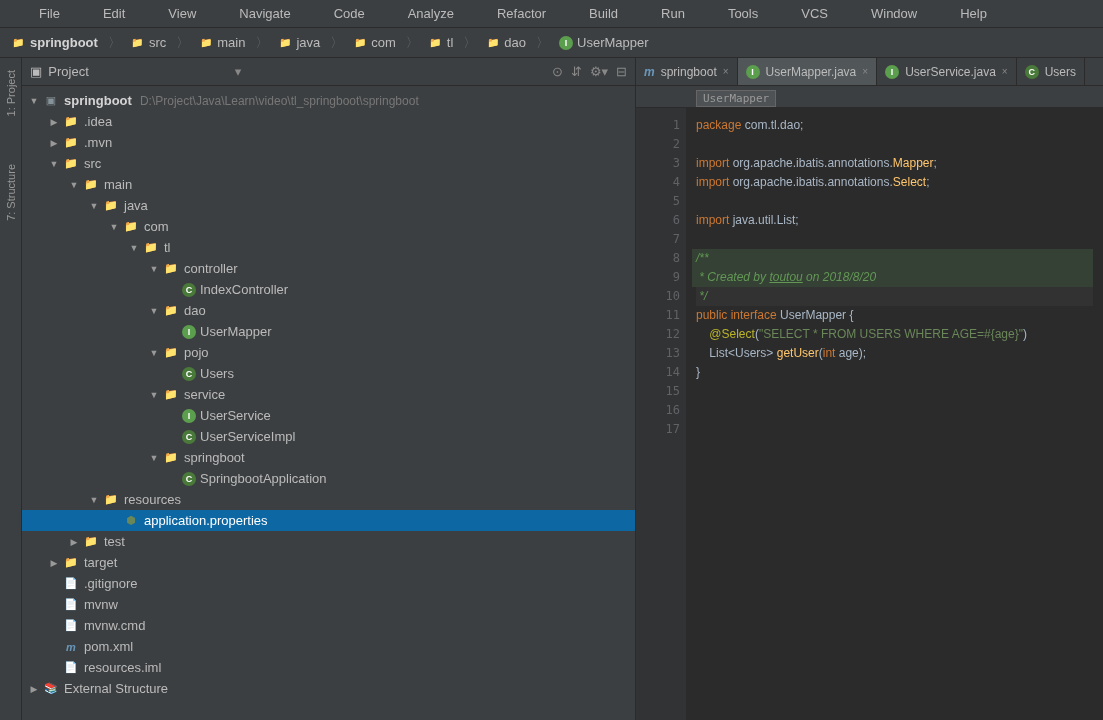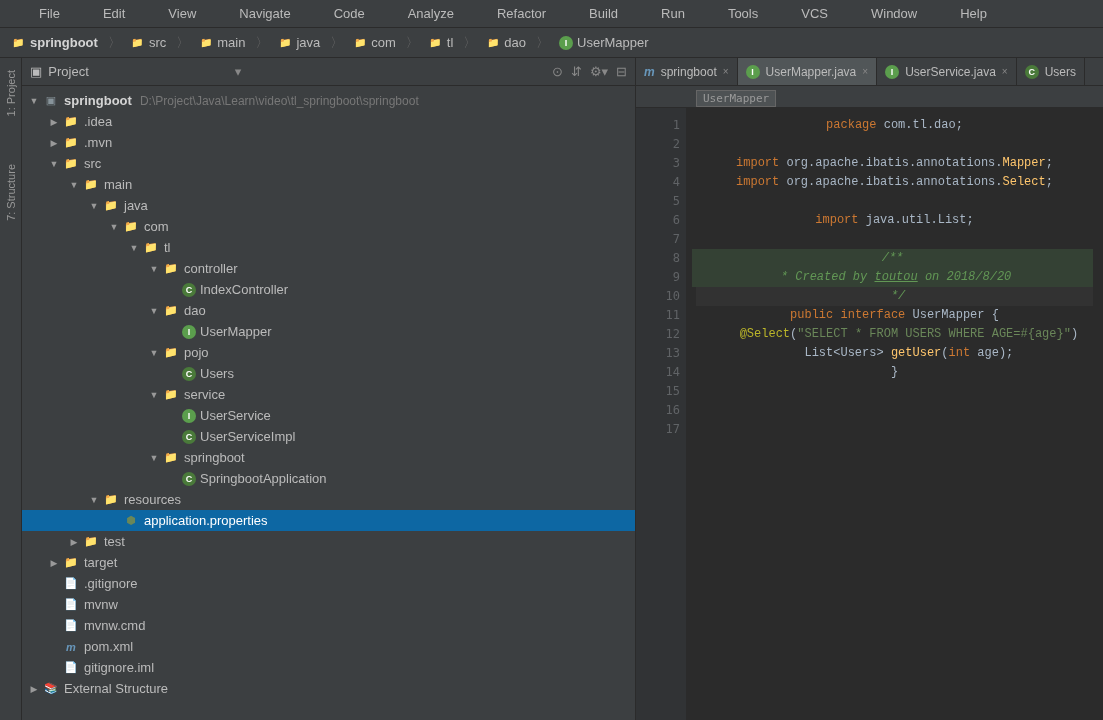--- a/index.html
+++ b/index.html
@@ -163,25 +163,24 @@
       color: #606366;
       text-align: right;
       padding: 8px 6px 8px 0;
       font-family: Consolas, monospace;
       font-size: 12px;
       line-height: 19px;
     }
     .code-content {
       flex: 1;
       padding: 8px 10px;
-      font-family: Liberation Mono, monospace;
+      font-family: Liberation Sans, sans-serif;
       font-size: 12px;
       line-height: 19px;
       color: #a9b7c6;
-      text-align: center;
     }
     .code-line { height: 19px; white-space: pre; }
     .kw { color: #cc7832; }
     .anno { color: #bbb529; }
     .str { color: #6a8759; }
     .comment { color: #629755; font-style: italic; }
     .method { color: #ffc66d; }
     .comment-author { text-decoration: underline; }
     .comment-block { background: #344134; display: block; padding: 0 4px; margin-left: -4px; }
     .cursor-line { background: #323232; }
@@ -389,21 +388,21 @@
       <div class="tree-node" style="padding-left:40px">
           <span class="tree-icon folder-gray">📄</span>
           <span class="tree-label">mvnw.cmd</span>
         </div>
       <div class="tree-node" style="padding-left:40px">
           <span class="tree-icon" style="color:#6897bb;font-style:italic;font-weight:bold">m</span>
           <span class="tree-label">pom.xml</span>
         </div>
       <div class="tree-node" style="padding-left:40px">
           <span class="tree-icon folder-gray">📄</span>
-          <span class="tree-label">gitignore.iml</span>
+          <span class="tree-label">resources.iml</span>
         </div>
       <div class="tree-node" style="padding-left:4px">
           <span class="tree-arrow">▶</span>
           <span class="tree-icon" style="color:#cc7832">📚</span>
           <span class="tree-label">External Structure</span>
         </div>
     </div>
   </div>
 
   <div class="editor-area">

